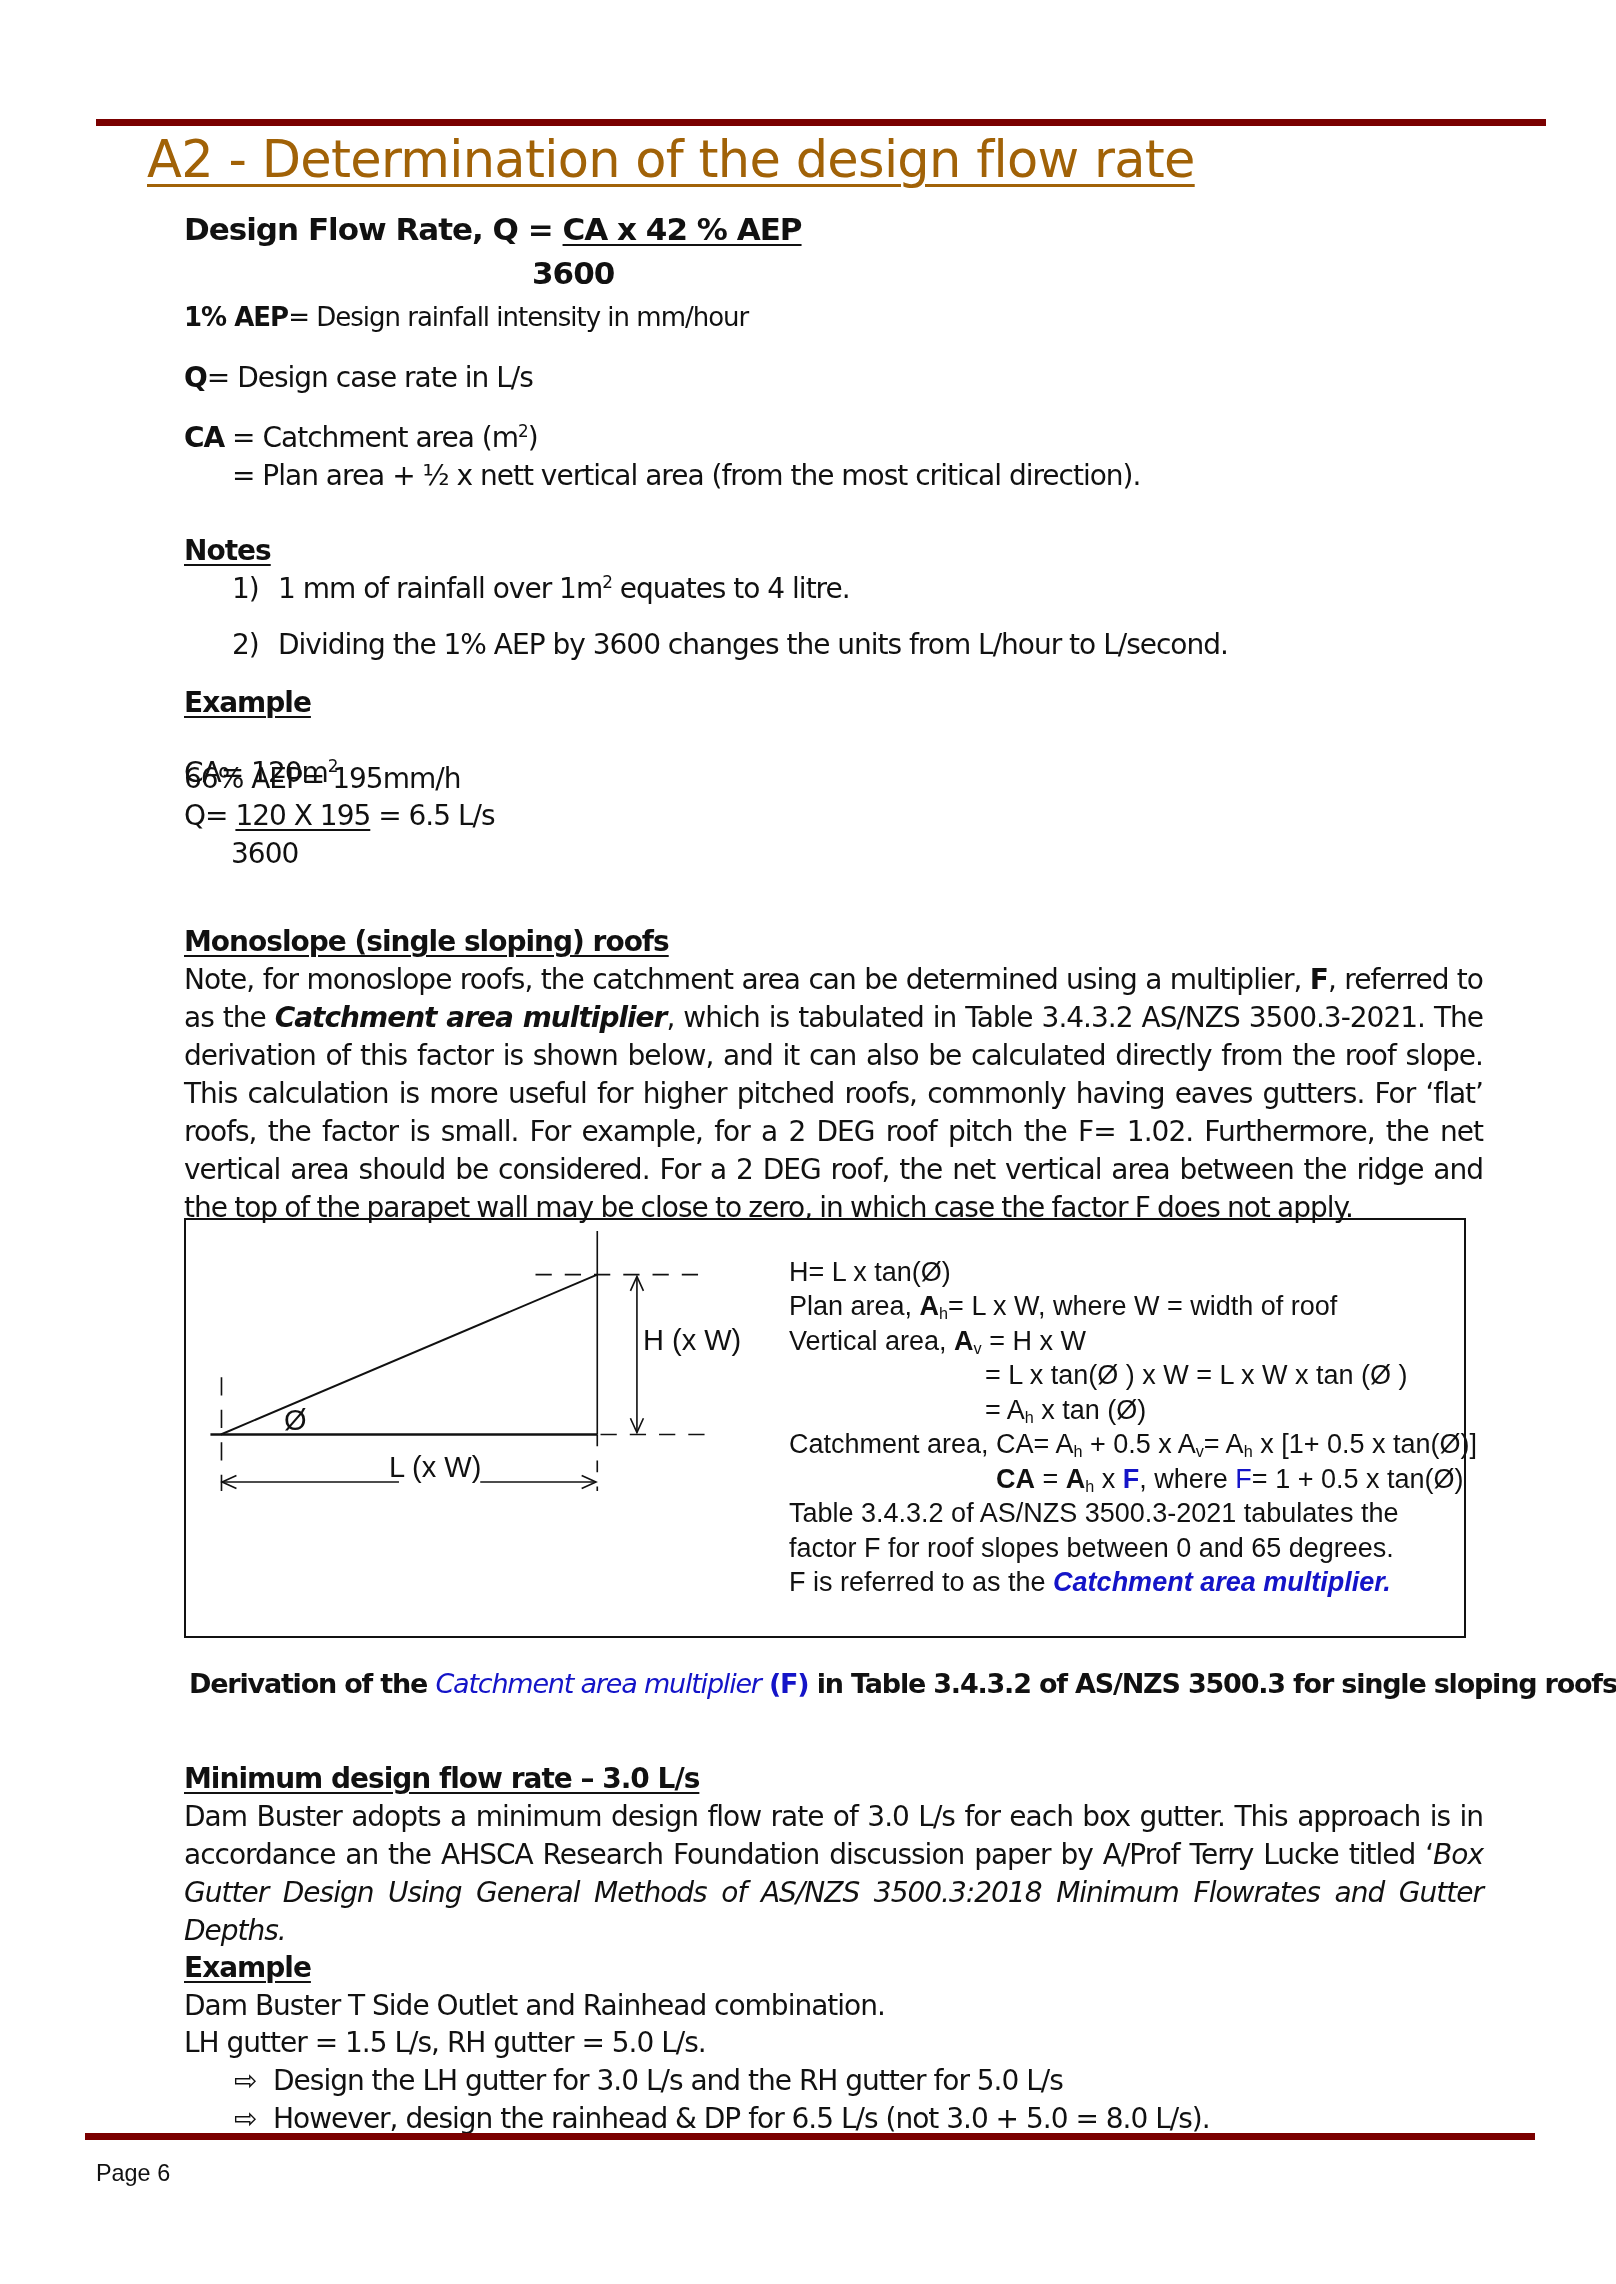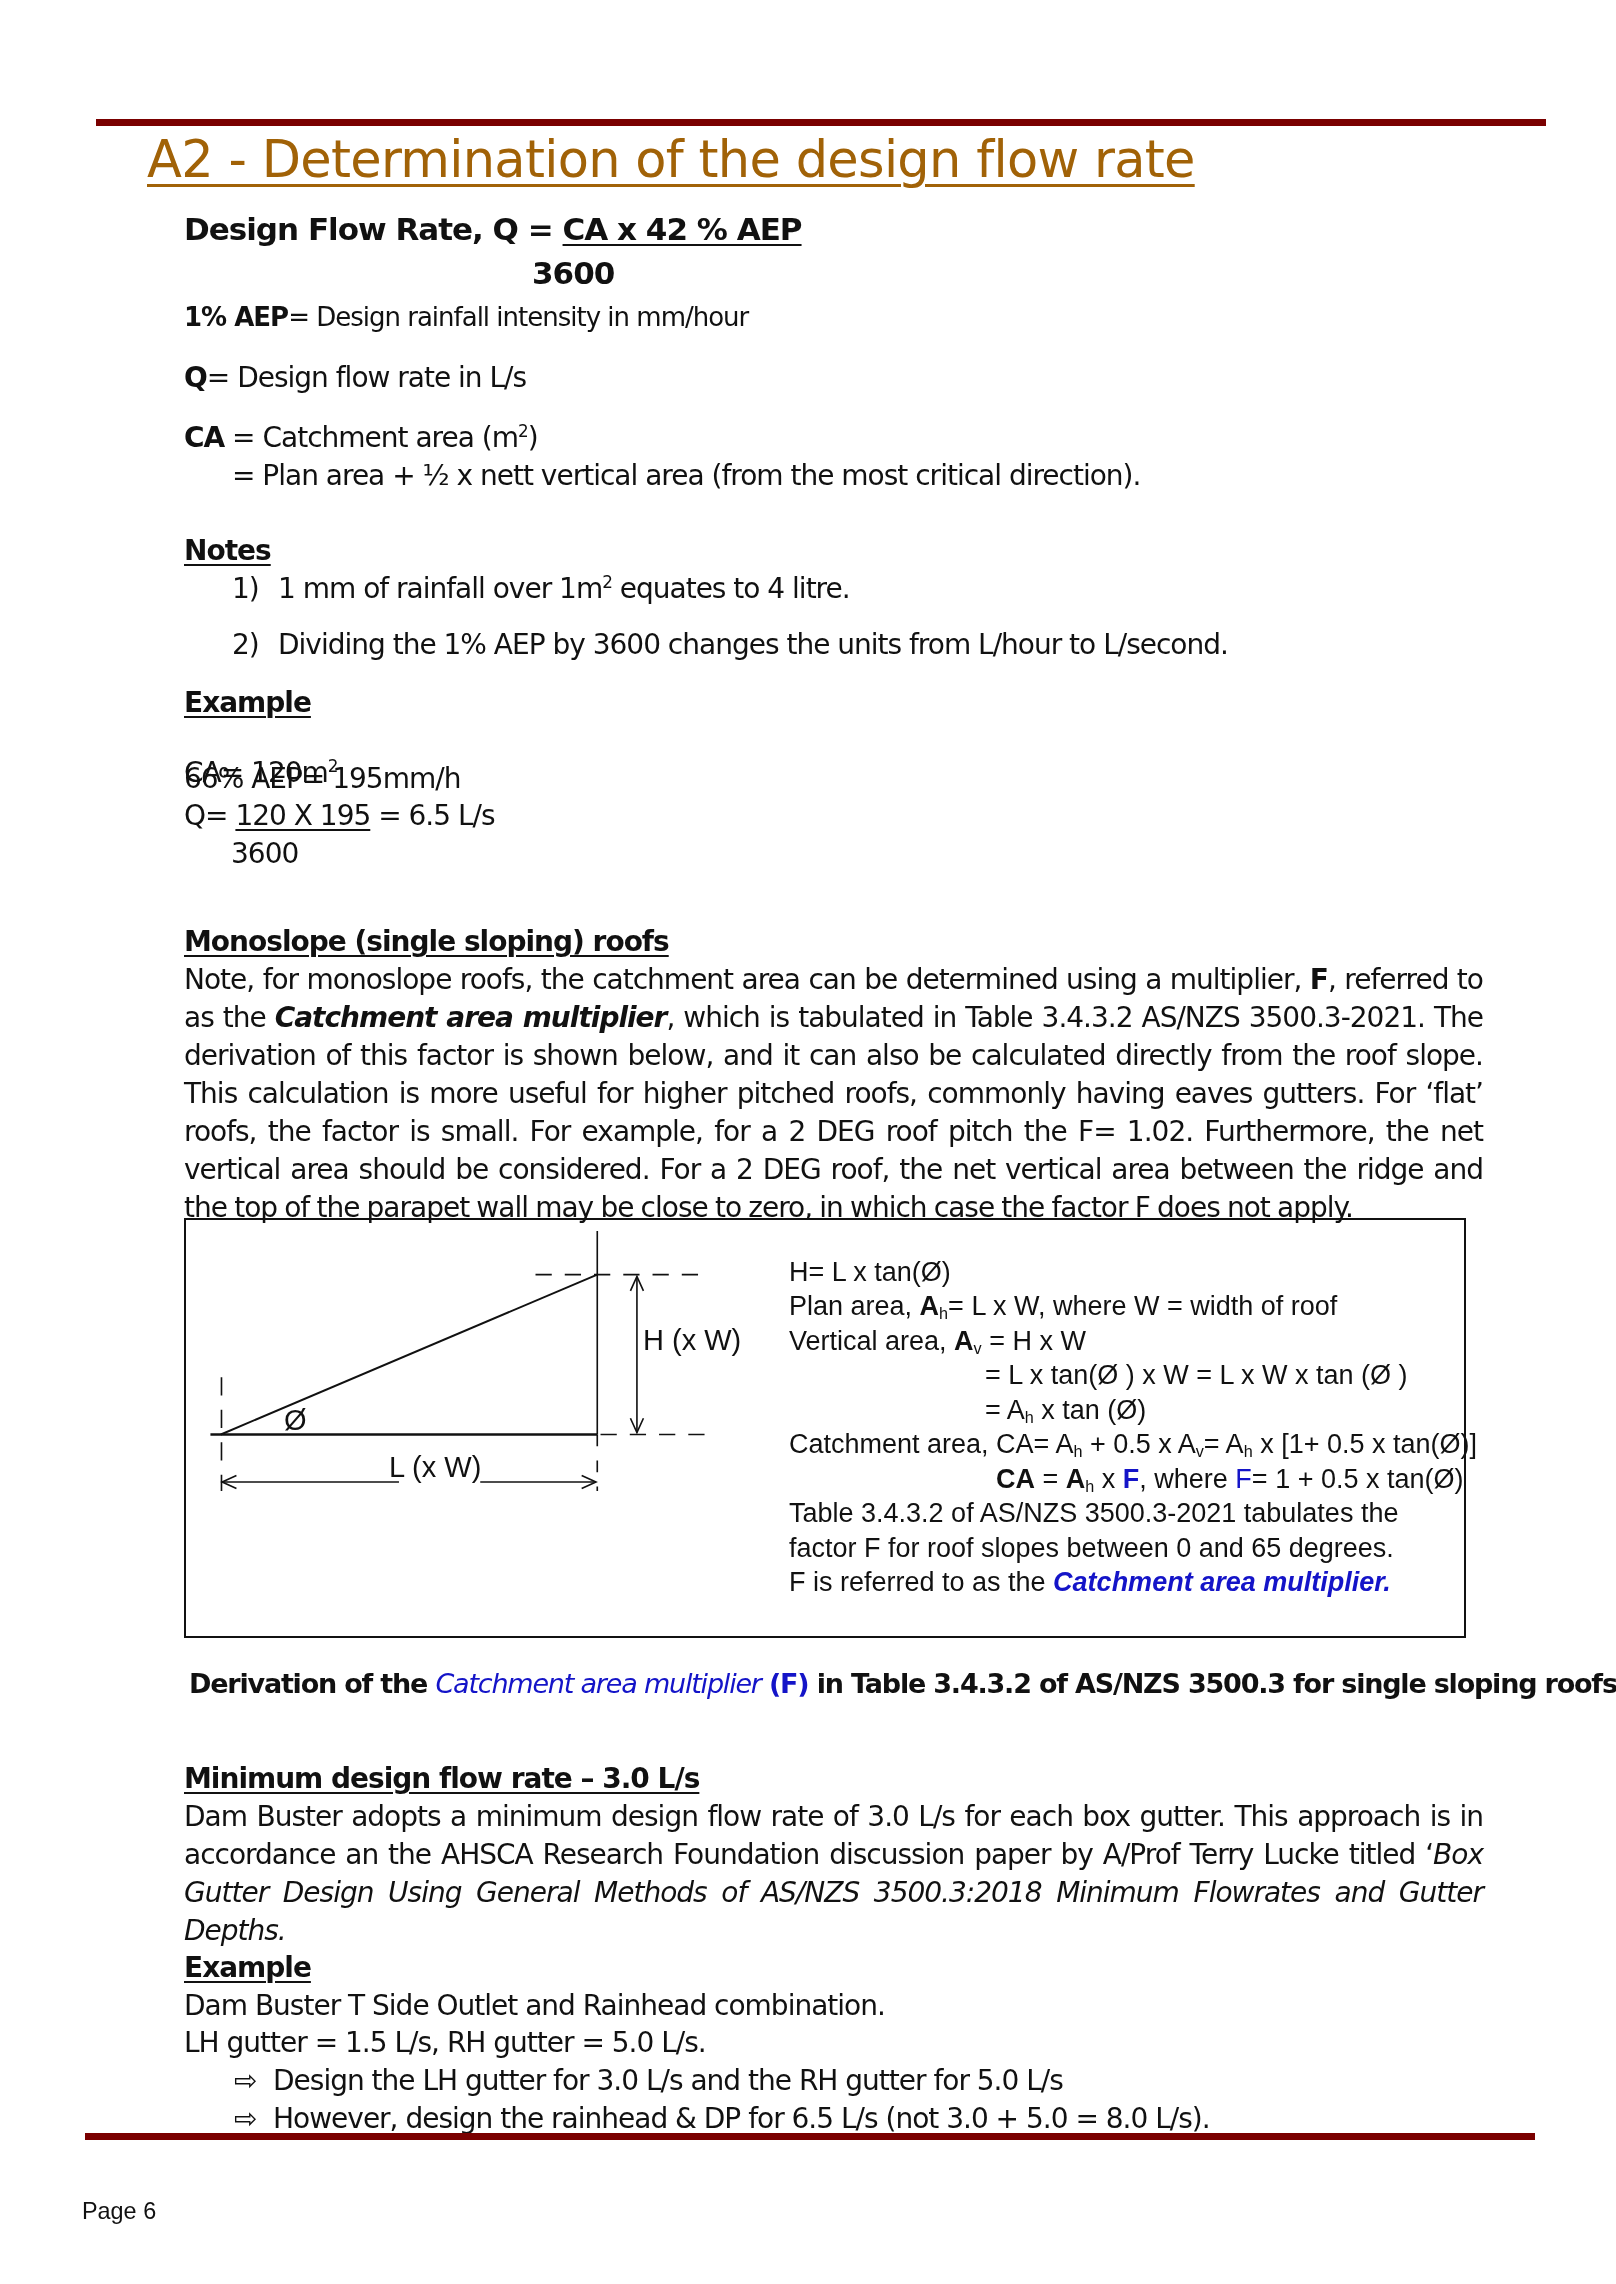--- a/index.html
+++ b/index.html
@@ -10,42 +10,42 @@
   .title { left: 147px; top: 130px; font-size: 51px; color: #a16207; text-decoration: underline; text-decoration-thickness: 3.3px; text-underline-offset: 6.5px; font-family: "DejaVu Sans", sans-serif; letter-spacing: -0.7px; }
   .txt { font-size: 28px; line-height: 38px; font-family: "DejaVu Sans", sans-serif; letter-spacing: -1px; transform-origin: left top; }
   .b { font-weight: bold; }
   .u { text-decoration: underline; text-decoration-thickness: 2px; text-underline-offset: 3.9px; }
   .blue { color: #1414c8; }
   .it { font-style: italic; }
   .para { position: absolute; left: 184px; width: 1299px; font-size: 28px; line-height: 38px; text-align: justify; font-family: "DejaVu Sans", sans-serif; letter-spacing: -1px; word-spacing: -0.7px; }
   .diagram-box { position: absolute; left: 184px; top: 1218px; width: 1282px; height: 420px; border: 2px solid #111; box-sizing: border-box; }
   .diag-txt { position: absolute; font-family: "Liberation Sans Narrow", "Liberation Sans", sans-serif; font-size: 27px; line-height: 34px; white-space: nowrap; }
   .caption { left: 189px; top: 1668px; font-size: 27px; font-weight: bold; font-family: "DejaVu Sans", sans-serif; letter-spacing: -1.2px; }
-  .pagenum { left: 82px; top: 2160px; font-size: 23.4px; font-family: "Liberation Sans", sans-serif; margin-top: 38px; }
+  .pagenum { left: 96px; top: 2160px; font-size: 23.4px; font-family: "Liberation Sans", sans-serif; }
   sub { font-size: 60%; vertical-align: -3.9px; }
   sup { font-size: 60%; vertical-align: 10.4px; line-height: 0; }
   .arrow { display: inline-block; width: 39px; }
 </style>
 </head>
 <body>
 
 <div class="rule" style="left:96px; top:119px; width:1450px; height:7.2px;"></div>
 
 <div class="abs title">A2 - Determination of the design flow rate</div>
 
 <div class="abs txt b" style="left:184px; top:210px; font-size:31px;">
   <span>Design Flow Rate, Q = </span><span class="u">CA x 42 % AEP</span>
 </div>
 <div class="abs txt b" style="left:532px; top:254px; font-size:31px;">3600</div>
 
 <div class="abs txt" style="left:184px; top:298px; font-size:26px;">
   <span class="b">1% AEP</span><span>= Design rainfall intensity in mm/hour</span>
 </div>
 <div class="abs txt" style="left:184px; top:359px;">
-  <span class="b">Q</span><span>= Design flow rate in L/s</span>
+  <span class="b">Q</span><span>= Design case rate in L/s</span>
 </div>
 <div class="abs txt" style="left:184px; top:419px;">
   <span class="b">CA</span><span> = Catchment area (m</span><sup>2</sup><span>)</span>
 </div>
 <div class="abs txt" style="left:232px; top:457px;">= Plan area + ½ x nett vertical area (from the most critical direction).</div>
 
 <div class="abs txt b u" style="left:184px; top:532px;">Notes</div>
 <div class="abs txt" style="left:232px; top:570px;">
   <span style="display:inline-block;width:46px;">1)</span><span>1 mm of rainfall over 1m</span><sup>2</sup><span> equates to 4 litre.</span>
 </div>

